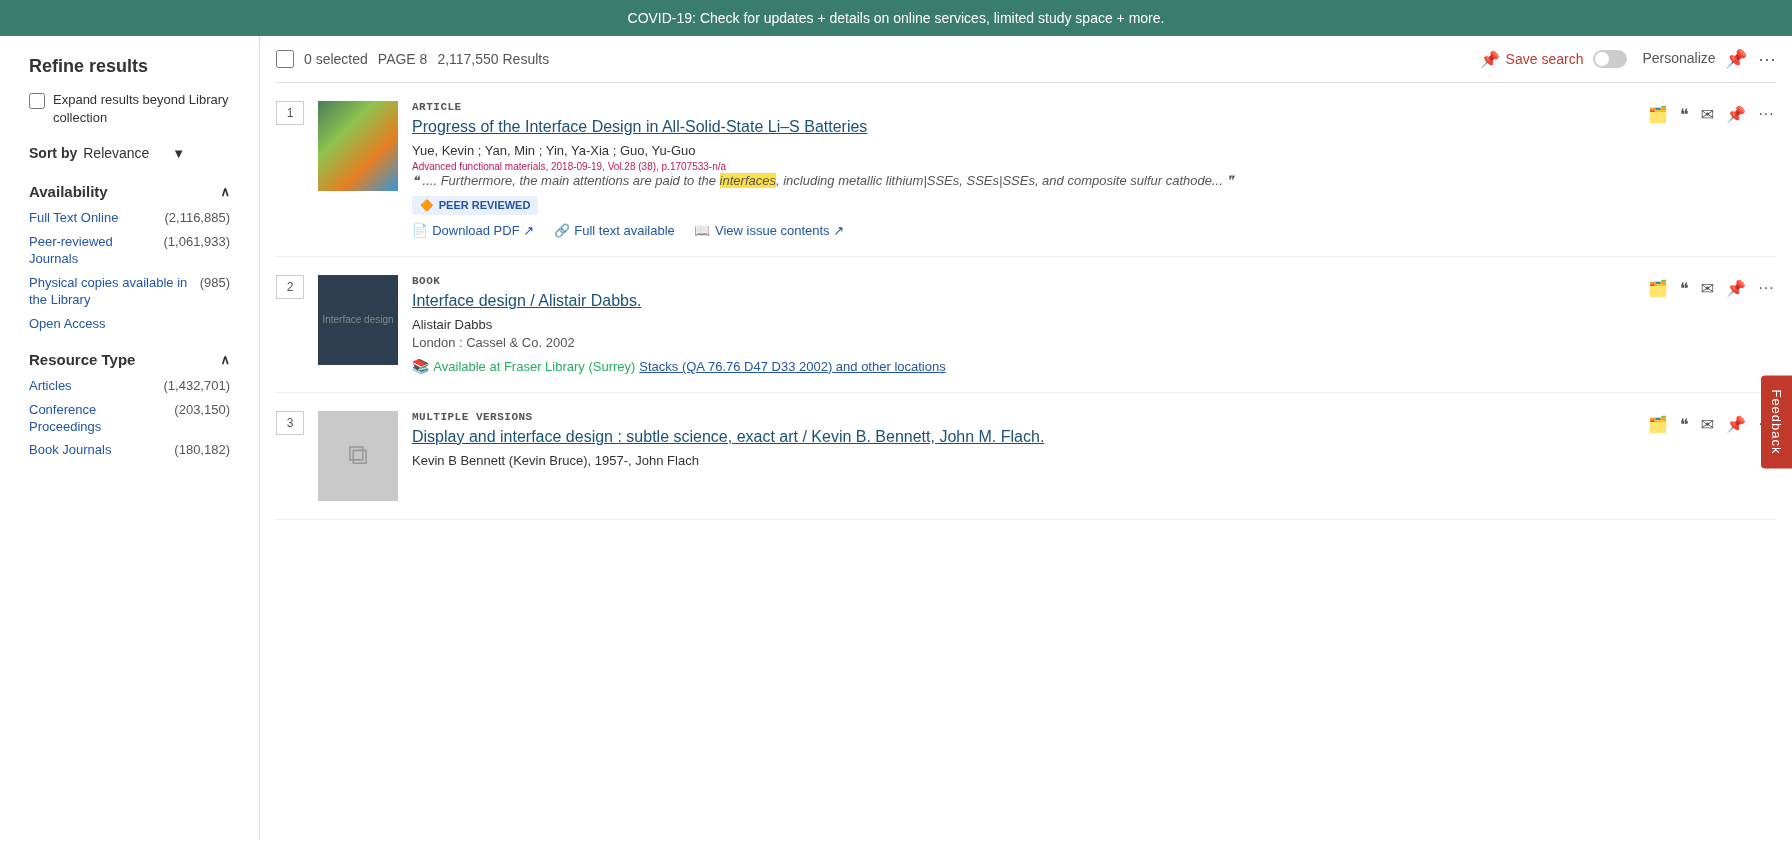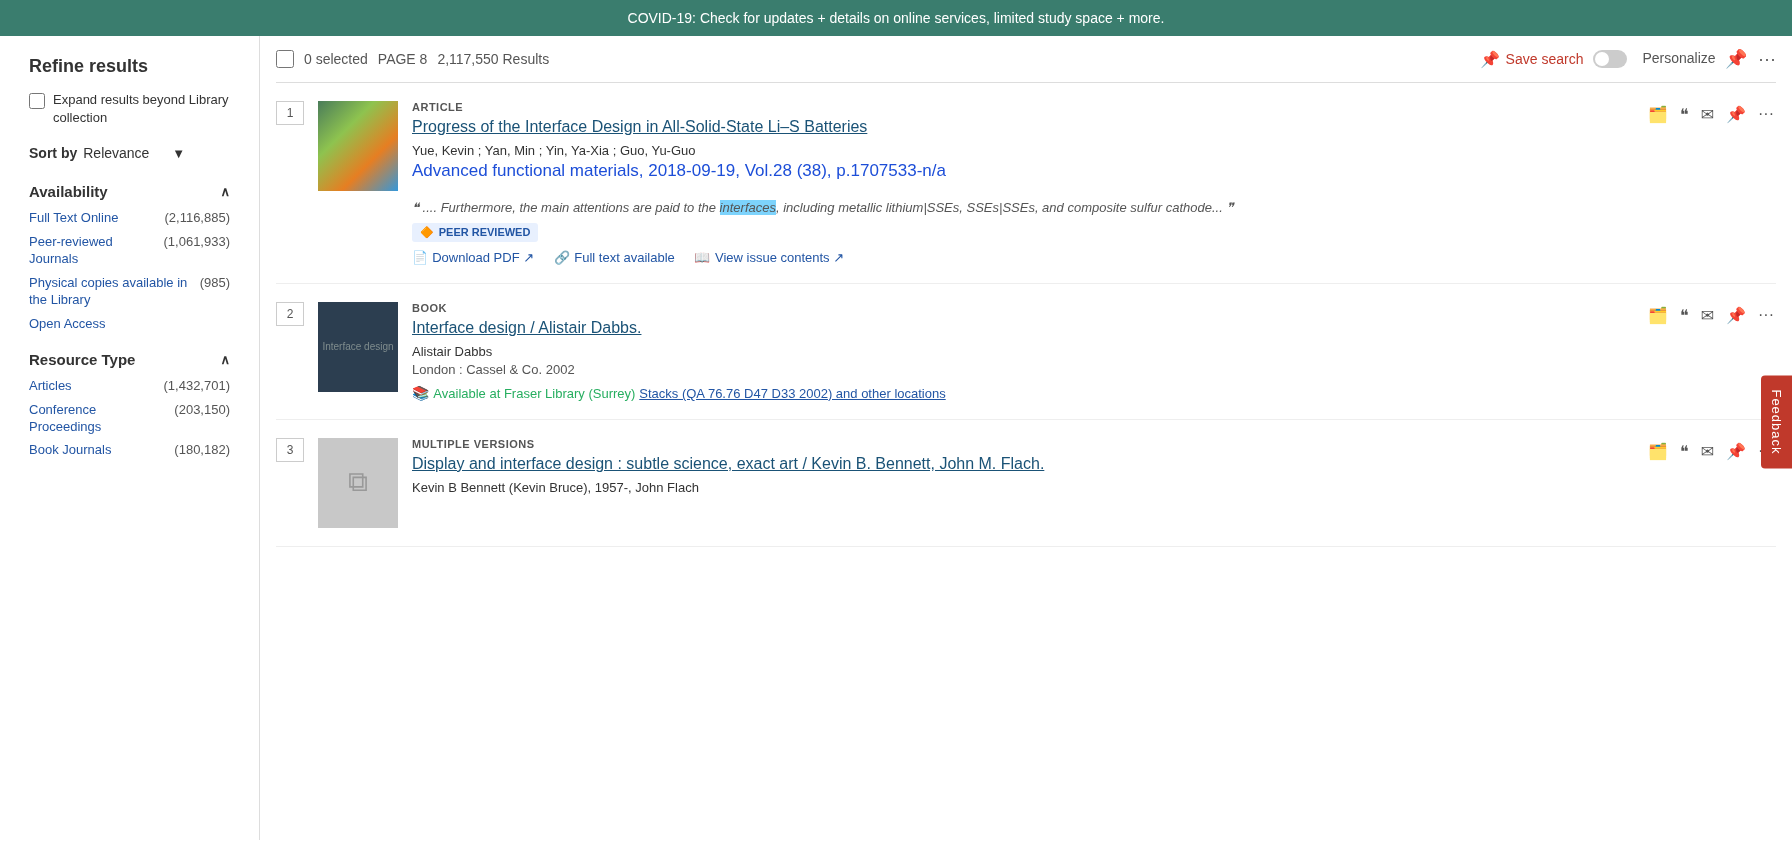--- a/index.html
+++ b/index.html
@@ -214,53 +214,54 @@
     .result-body {
       flex: 1;
     }
     .result-type {
       font-size: 11px;
       color: #555;
       text-transform: uppercase;
       letter-spacing: 0.5px;
       margin-bottom: 4px;
       font-weight: bold;
+      font-family: Liberation Mono, monospace;
     }
     .result-title {
       font-size: 16px;
       color: #1a5276;
       text-decoration: underline;
       cursor: pointer;
       line-height: 1.3;
       margin-bottom: 5px;
     }
     .result-authors {
       font-size: 13px;
       color: #333;
       margin-bottom: 3px;
     }
     .result-publisher {
       font-size: 13px;
       color: #555;
       margin-bottom: 3px;
     }
     .result-journal {
-      font-size: 17px;
-      color: #1d4ed8;
-      margin-bottom: 18px;
+      font-size: 10px;
+      color: #be185d;
+      margin-bottom: 0;
     }
     .result-snippet {
       font-size: 13px;
       color: #555;
       font-style: italic;
       margin-bottom: 6px;
       line-height: 1.4;
     }
     .result-snippet .highlight {
-      background: #7dd3fc;
+      background: #fde047;
       font-style: italic;
     }
     .peer-reviewed-badge {
       display: inline-flex;
       align-items: center;
       gap: 5px;
       background: #e8f0fe;
       color: #2255a4;
       font-size: 11px;
       font-weight: bold;

